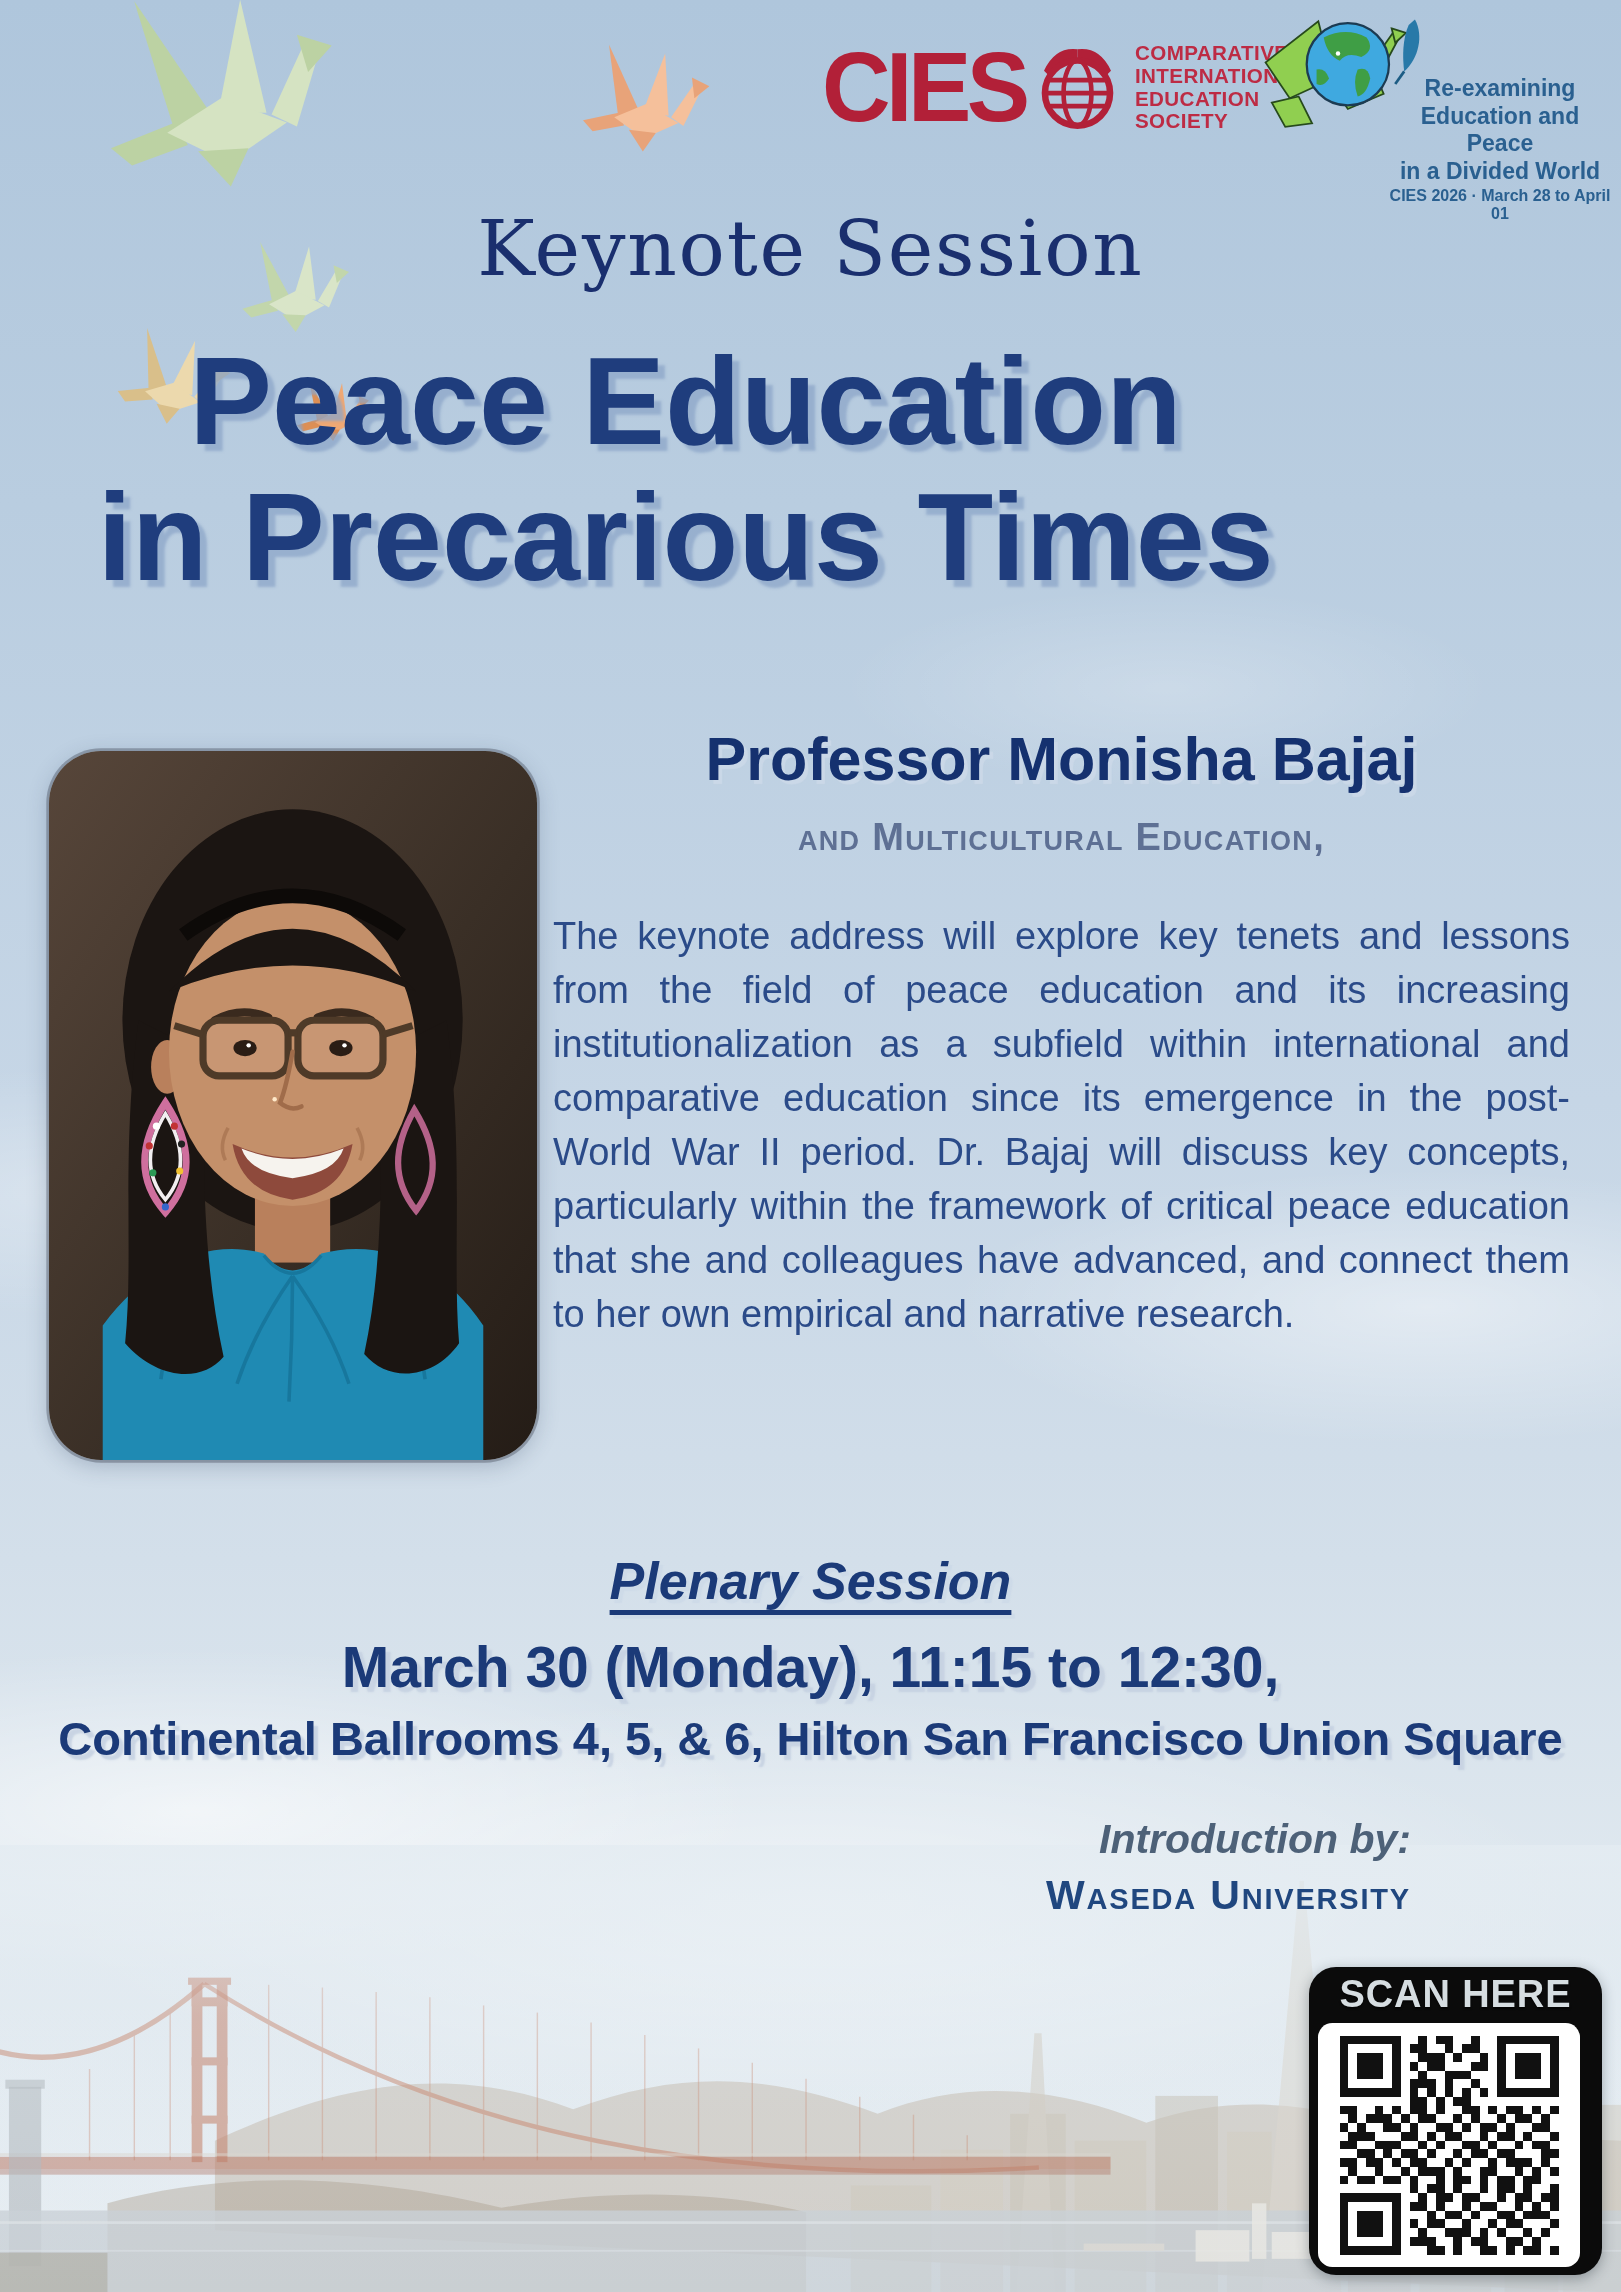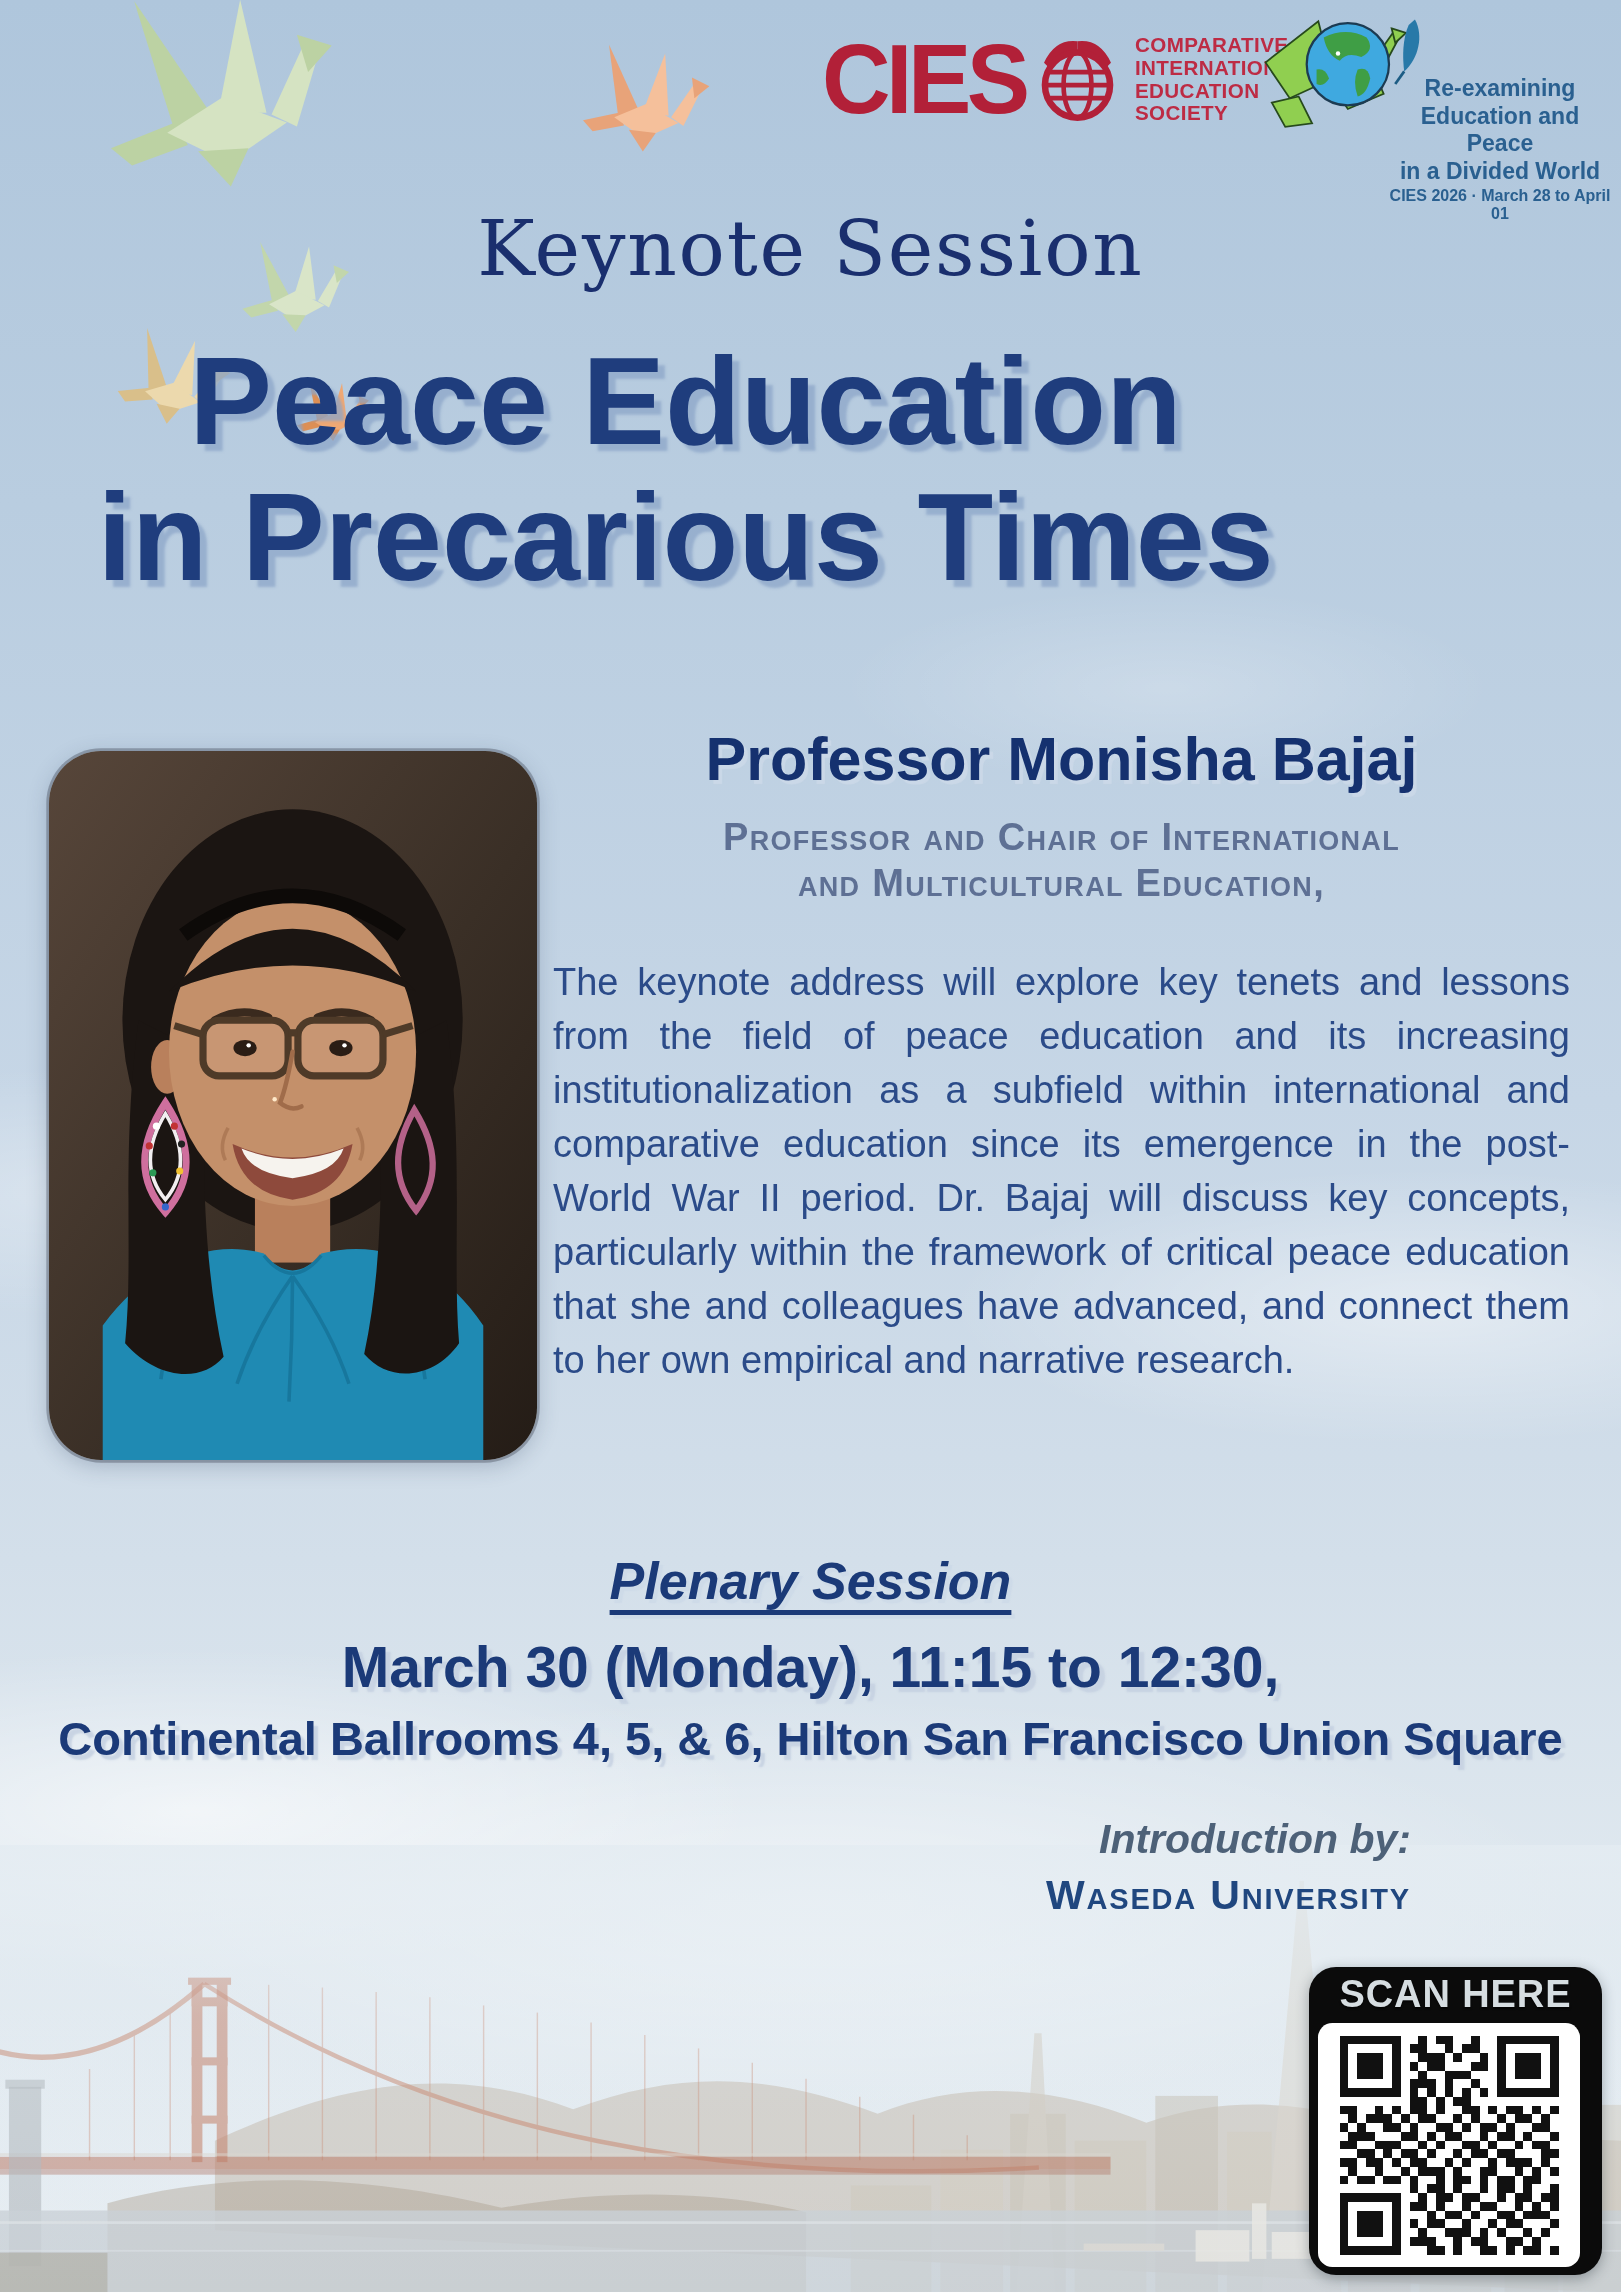--- a/index.html
+++ b/index.html
@@ -12,21 +12,21 @@
       radial-gradient(681px 197px at 88% 57%, rgba(255,255,255,.45), transparent 70%),
       radial-gradient(1075px 287px at 50% 83%, rgba(255,255,255,.50), transparent 72%),
       radial-gradient(466px 143px at 72% 30%, rgba(255,255,255,.22), transparent 70%),
       radial-gradient(573px 179px at 5% 52%, rgba(255,255,255,.30), transparent 70%);}
   .crane{position:absolute;}
   .cityscape{position:absolute;left:0;top:1845px;width:1621px;height:448px;}
   .haze{position:absolute;left:0;top:1845px;width:1621px;height:448px;pointer-events:none;
     background:linear-gradient(180deg,rgba(228,236,242,.85) 0%,rgba(228,236,242,.30) 38%,rgba(238,242,245,.12) 100%);}
 
   
-  .cies-logo{position:absolute;left:822px;top:32px;display:flex;align-items:center;gap:9px;}
+  .cies-logo{position:absolute;left:822px;top:40px;display:flex;align-items:center;gap:9px;}
   .cies-acronym{font-size:95px;font-weight:bold;color:#b22038;letter-spacing:-4.5px;line-height:1;transform:scaleY(1.04);}
   .cies-globe{width:93px;height:93px;margin-left:-3.6px;}
   .cies-org{display:flex;flex-direction:column;font-size:20.6px;font-weight:bold;color:#bd2b44;line-height:1.1;letter-spacing:0.4px;margin-left:1.8px;}
   .conf-logo{position:absolute;left:1261px;top:7.2px;width:351px;height:193px;}
   .conf-icon{position:absolute;left:0;top:0;width:188px;height:161px;}
   .conf-text{position:absolute;left:127px;top:68px;width:224px;text-align:center;color:#2a6090;font-weight:bold;}
   .conf-text .cline{font-size:23px;line-height:1.2;}
   .conf-text .cdates{font-size:16px;margin-top:1.8px;}
 
   .kicker{position:absolute;left:0;top:204px;width:1621px;text-align:center;
@@ -277,21 +277,20 @@
           <circle cx="120" cy="418" r="4" fill="#fff"></circle>
         <circle cx="140" cy="418" r="4" fill="#c23333"></circle>
       </g>
       <path d="M408,400 C384,442 383,478 410,512 C436,478 434,442 408,400 Z" stroke="#cf6f9e" stroke-width="7" fill="none" opacity=".85"></path>
     </svg>
   </div>
 
   <div class="right-col">
     <div class="speaker-name">Professor Monisha Bajaj</div>
     <div class="affiliation">
-      <div>Professor and Chair of International</div>
       <div>and Multicultural Education,</div>
     </div>
     <p class="abstract">The keynote address will explore key tenets and lessons from the field of peace education and its increasing institutionalization as a subfield within international and comparative education since its emergence in the post-World War II period. Dr. Bajaj will discuss key concepts, particularly within the framework of critical peace education that she and colleagues have advanced, and connect them to her own empirical and narrative research.</p>
   </div>
 
   <div class="session">
     <div class="plenary">Plenary Session</div>
     <div class="date-line">March 30 (Monday), 11:15 to 12:30,</div>
     <div class="venue-line">Continental Ballrooms 4, 5, &amp; 6, Hilton San Francisco Union Square</div>
   </div>

